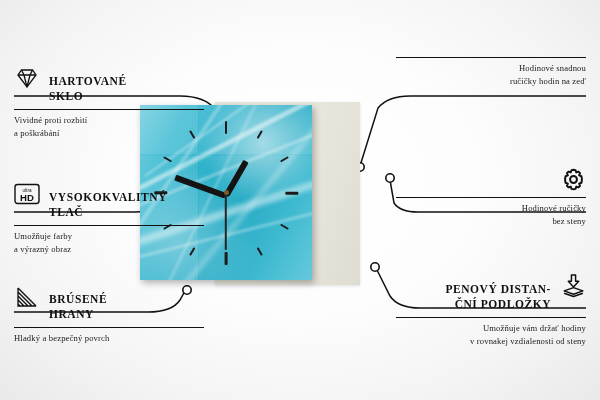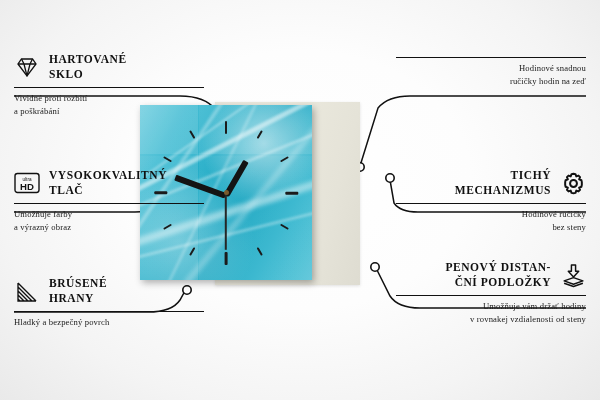--- a/index.html
+++ b/index.html
@@ -70,33 +70,33 @@
     background:linear-gradient(135deg,#f9a718,#ef8f06); box-shadow:1.5px 1.5px 2px rgba(0,0,0,.18); }
 
   
   .feature{ position:absolute; width:190px; }
   .feature.left{ left:14px; text-align:left; }
   .feature.right{ left:396px; text-align:right; }
   .feat-head{ display:flex; align-items:center; gap:9px; }
   .feature.right .feat-head{ flex-direction:row-reverse; }
   .feat-title{
     font-family:"Liberation Serif", serif; font-weight:bold; font-size:11.5px;
-    letter-spacing:.55px; color:#101010; line-height:1.32; text-transform:uppercase;
+    letter-spacing:.55px; color:#101010; line-height:1.32; text-transform:uppercase;margin-top:22px;
   }
   .feat-icon{ width:26px; height:24px; flex:0 0 26px; color:#111; display:flex;
-              align-items:flex-start; justify-content:center; }
+              align-items:flex-end; justify-content:center; }
   .feat-rule{ height:1px; background:#111; margin:5px 0 4px; width:100%; }
   .feat-desc{
     font-family:"Liberation Serif", serif; font-size:8.6px; color:#1a1a1a;
     line-height:1.48; letter-spacing:.15px;
   }
 
   #f-glass{ top:52px; }
   #f-print{ top:168px; }
-  #f-edges{ top:276px; }
+  #f-edges{ top:270px; }
   #f-holder{ top:52px; }
   #f-mech{ top:168px; }
   #f-foam{ top:260px; }
 
   #connectors{ position:absolute; left:0; top:0; width:600px; height:400px; pointer-events:none; }
 </style>
 </head>
 <body>
 
 <svg id="connectors" viewBox="0 0 600 400">
@@ -243,24 +243,20 @@
     <span class="feat-icon">
       <svg viewBox="0 0 24 24" width="25" height="25" fill="none" stroke="currentColor" stroke-width="1.9">
         <path d="M12 2.6 L13.9 3 L14.7 5.2 L16.8 4.4 L18.3 5.9 L17.4 8 L19.6 8.9
                  L20 10.8 L20 13.2 L19.6 15.1 L17.4 16 L18.3 18.1 L16.8 19.6 L14.7 18.8
                  L13.9 21 L12 21.4 L10.1 21 L9.3 18.8 L7.2 19.6 L5.7 18.1 L6.6 16
                  L4.4 15.1 L4 13.2 L4 10.8 L4.4 8.9 L6.6 8 L5.7 5.9 L7.2 4.4 L9.3 5.2
                  L10.1 3 Z" stroke-linejoin="round"></path>
         <circle cx="12" cy="12" r="3.3"></circle>
       </svg>
     </span>
-    <span class="feat-title">
-      <span>TICHÝ</span><br>
-      <span>MECHANIZMUS</span>
-    </span>
   </div>
   <div class="feat-rule"></div>
   <div class="feat-desc">
     <span>Hodinové ručičky</span><br>
     <span>bez steny</span>
   </div>
 </div>
 
 <div class="feature right" id="f-foam">
   <div class="feat-head">

